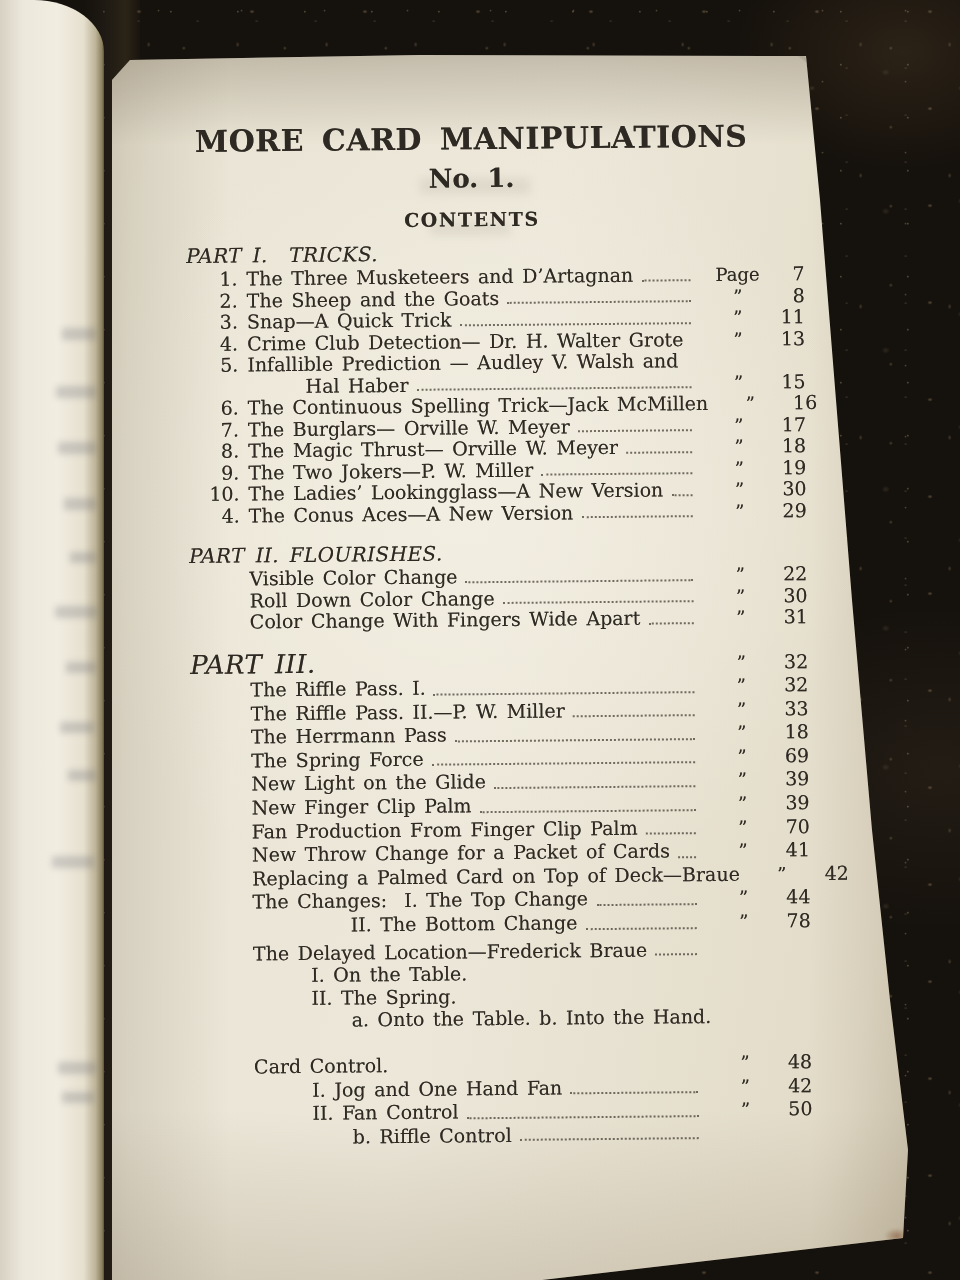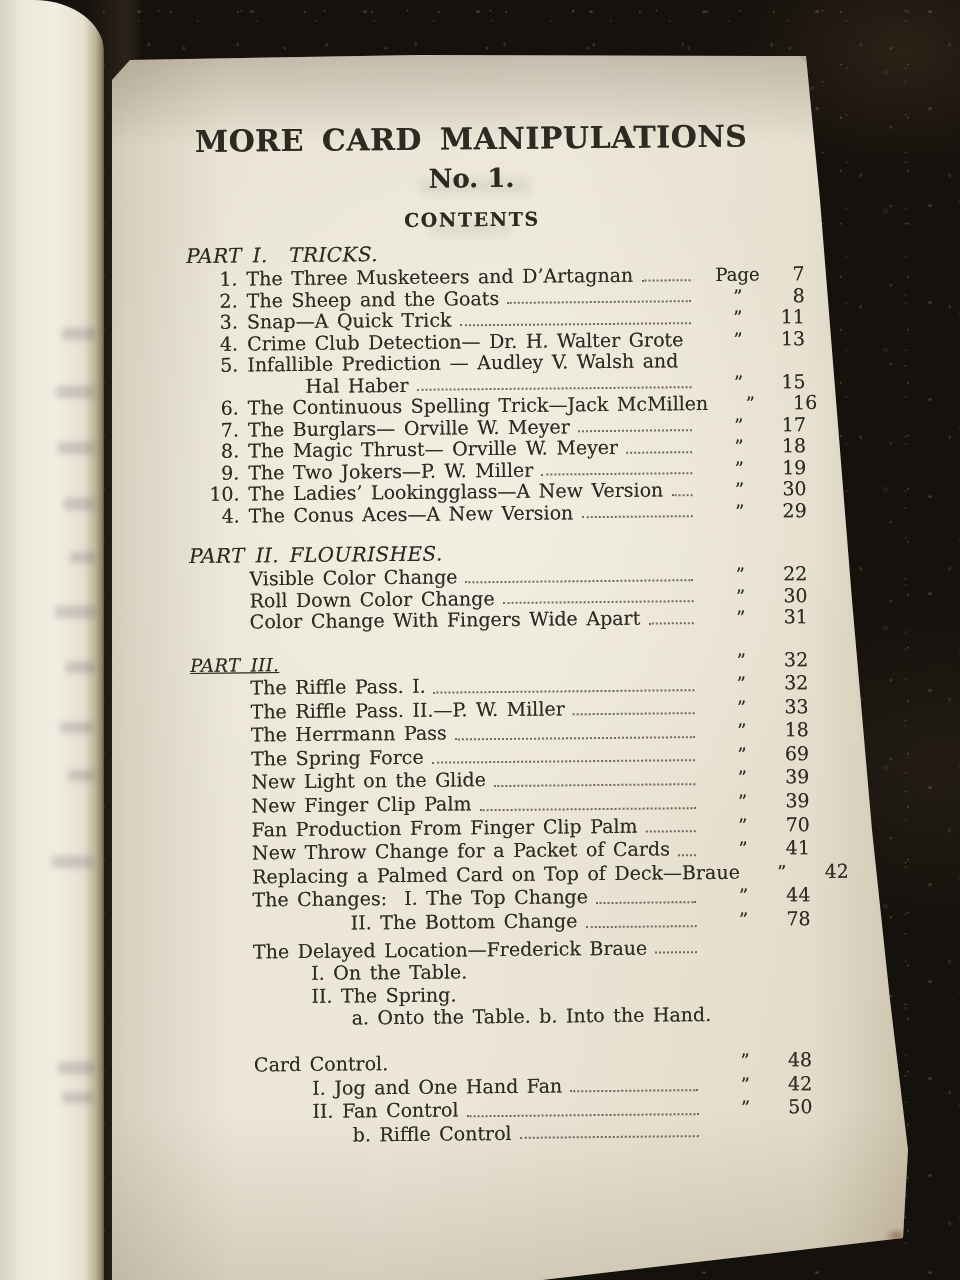--- a/index.html
+++ b/index.html
@@ -62,21 +62,21 @@
 
   .section{margin-top:0;}
   .s1{margin-top:11px;}
   .s2{margin-top:17px;}
   .s3{margin-top:20px;}
   .s4{margin-top:23px;}
   .heading{font-style:italic;font-size:20px;letter-spacing:.4px;word-spacing:4px;
     line-height:24px;margin-bottom:1px;}
   .row{display:flex;align-items:baseline;line-height:21.5px;font-size:19px;word-spacing:2.5px;}
   .s3 .row,.s4 .row{line-height:22.6px;}
-  .row.headrow .ht{font-style:italic;font-size:18px;letter-spacing:.4px;word-spacing:4px;flex:0 0 auto;text-decoration:underline;}
+  .row.headrow .ht{font-style:italic;font-size:26px;letter-spacing:.4px;word-spacing:4px;flex:0 0 auto;}
   .num{flex:0 0 60px;text-align:right;padding-right:9px;box-sizing:border-box;}
   .t{flex:0 0 auto;white-space:nowrap;}
   .i1{padding-left:58px;} .i2{padding-left:98px;}
   .leader{flex:1 1 auto;min-width:10px;border-bottom:2px dotted rgba(64,58,47,.72);
     align-self:flex-end;height:0;margin:0 5px 5px 8px;}
   .spacer{flex:1 1 auto;}
   .ditto{flex:0 0 54px;text-align:center;font-size:18px;margin-left:15px;}
   .page{flex:0 0 40px;text-align:right;}
   .mt4{margin-top:4px;}
 </style>

